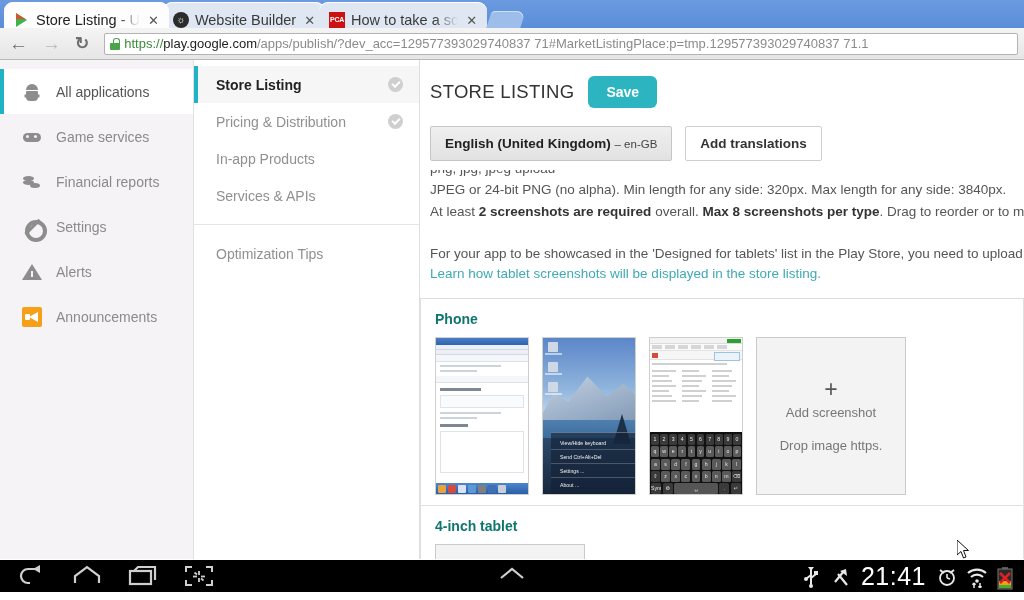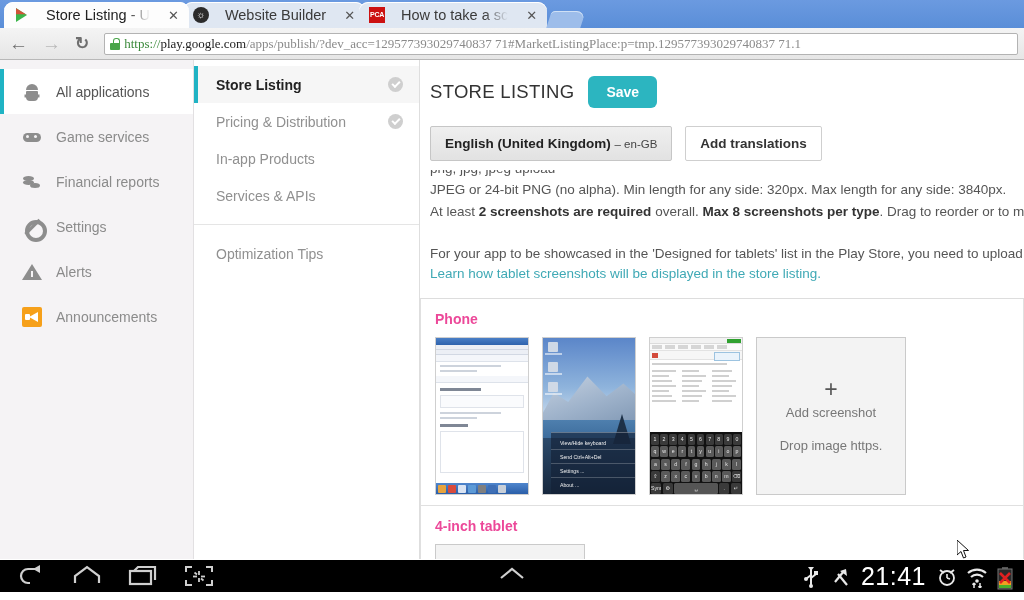--- a/index.html
+++ b/index.html
@@ -16,22 +16,22 @@
     height: 28px;
     background: linear-gradient(#6b9ae0, #5a8ed8);
     position: relative;
     display: flex;
     align-items: flex-end;
     padding-left: 4px;
   }
   .tab {
     height: 26px;
     display: flex;
-    align-items: center;
-    gap: 16px;
+    align-items: flex-end;
+    gap: 6px;
     padding: 0 8px 0 10px;
     border-top-left-radius: 9px;
     border-top-right-radius: 9px;
     background: #dfe7f2;
     color: #3a3a3a;
     font-size: 14.5px;
     position: relative;
     max-width: 190px;
     box-shadow: inset 0 1px 0 #fff;
   }
@@ -95,21 +95,20 @@
   .navbtn.dim { color:#b9b9b9; }
   .navbtn.reload { font-size:17px; font-weight:bold; }
   .omnibox {
     flex:1; height:22px; background:#fff;
     border:1px solid #b3b3b3; border-radius:2px;
     display:flex; align-items:center; gap:4px;
     padding: 0 5px;
     font-size: 13px;
     overflow:hidden; white-space:nowrap;
     margin-left: 4px;
-    font-family: Liberation Serif, serif;
   }
   .lock { width:10px;height:12px; position:relative; flex:0 0 10px; }
   .lock::before{content:"";position:absolute;left:0;bottom:0;width:10px;height:7px;background:#4aa54a;border-radius:1px;}
   .lock::after{content:"";position:absolute;left:2.5px;top:0;width:5px;height:6px;border:1.6px solid #4aa54a;border-bottom:none;border-radius:3px 3px 0 0;}
   .url-scheme { color:#3c8a3c; }
   .url-host { color:#222; }
   .url-path { color:#8b8b8b; }
 
   
   .page { position:relative; height: 499px; background:#fff; display:flex; overflow:hidden; }
@@ -258,21 +257,21 @@
   .help-text b { color:#333; }
   .help-block2 { margin-top: 22px; font-size:13.5px; color:#555; line-height:20px; white-space:nowrap; }
   .link { color:#3fa9b5; }
 
   .panel {
     margin: 14px 0 0 0;
     border:1px solid #e0e0e0; border-top:1px solid #ddd;
     background:#fff;
     padding: 12px 0 10px 14px;
   }
-  .panel-title { font-size:14px; font-weight:bold; color:#ec4899; margin-bottom: 10px; }
+  .panel-title { font-size:14px; font-weight:bold; color:#0f766e; margin-bottom: 10px; }
   .shots { display:flex; gap:13px; align-items:flex-start; }
   .shot {
     width: 94px; height: 158px;
     border:1px solid #cfcfcf; background:#fff;
     overflow:hidden; position:relative;
   }
   .dropzone {
     width: 150px; height: 158px;
     border:1px solid #cacaca;
     background:#f3f3f3;

